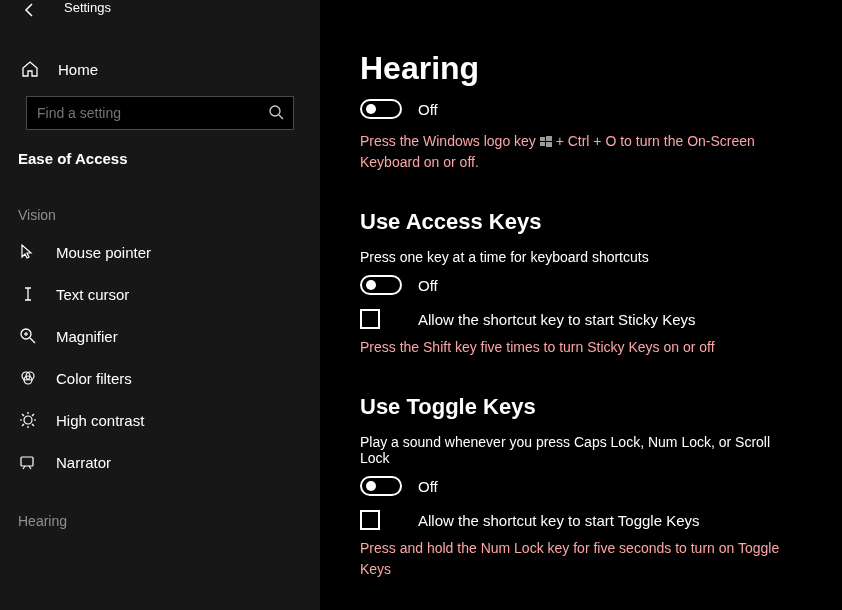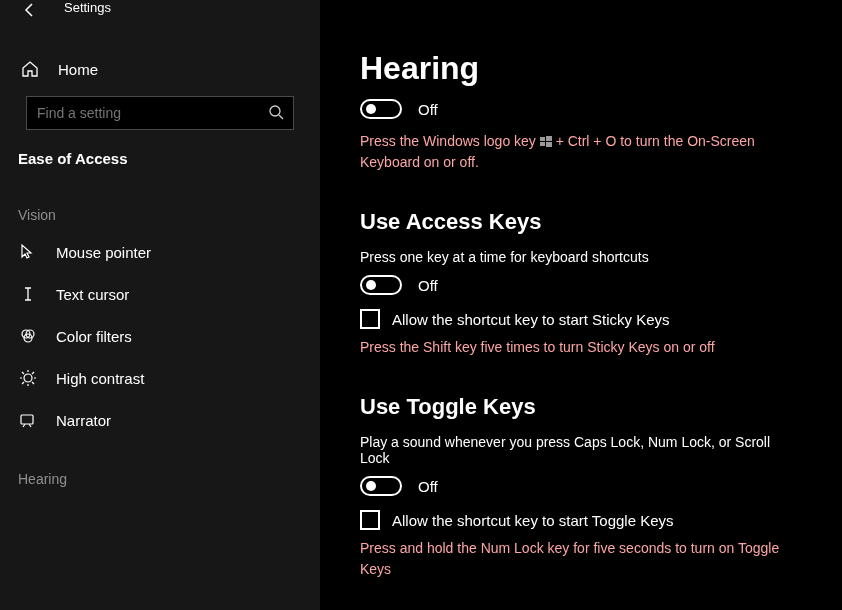--- a/index.html
+++ b/index.html
@@ -23,21 +23,21 @@
   .nav-item .label { margin-left:18px; font-size:15px; }
   .content { flex:1; background:#000; padding:50px 40px 20px 40px; overflow:hidden; }
   h1.page-title { font-size:32px; font-weight:600; margin-bottom:12px; }
   .toggle-row { display:flex; align-items:center; margin:6px 0 12px 0; }
   .toggle { width:42px; height:20px; border:2px solid #fff; border-radius:20px; position:relative; cursor:pointer; }
   .toggle::after { content:""; position:absolute; width:10px; height:10px; background:#fff; border-radius:50%; top:3px; left:4px; }
   .toggle-label { margin-left:16px; font-size:15px; }
   .hint { color:#fca5a5; font-size:14px; line-height:1.5; max-width:420px; }
   h2.subhead { font-size:22px; font-weight:600; margin-top:36px; margin-bottom:14px; }
   .desc { font-size:14px; margin-bottom:10px; }
-  .check-row { display:flex; align-items:center; margin:14px 0 8px 0; }
+  .check-row { display:flex; align-items:center; margin:14px 0 8px 0;gap:26px; }
   .checkbox { width:20px; height:20px; border:2px solid #fff; cursor:pointer; }
   .check-label { margin-left:12px; font-size:15px; }
   svg { display:block; }
   .winkey { display:inline-block; vertical-align:middle; }
 </style>
 </head>
 <body>
 
 <div class="app">
   <div class="sidebar">
@@ -86,20 +86,31 @@
 
     <div class="nav-item">
       <span class="icon">
         <svg width="18" height="18" viewBox="0 0 18 18">
             <path d="M6 3 H12 M9 3 V15 M6 15 H12" stroke="#fff" stroke-width="1.3" fill="none"></path>
           </svg>
       </span>
       <span class="label">Text cursor</span>
     </div>
 
+    <div class="nav-item">
+      <span class="icon">
+        <svg width="18" height="18" viewBox="0 0 18 18">
+            <circle cx="7" cy="7" r="5" stroke="#fff" stroke-width="1.3" fill="none"></circle>
+            <line x1="11" y1="11" x2="16" y2="16" stroke="#fff" stroke-width="1.3"></line>
+            <line x1="5" y1="7" x2="9" y2="7" stroke="#fff" stroke-width="1.2"></line>
+            <line x1="7" y1="5" x2="7" y2="9" stroke="#fff" stroke-width="1.2"></line>
+          </svg>
+      </span>
+      <span class="label">Magnifier</span>
+    </div>
 
     <div class="nav-item">
       <span class="icon">
         <svg width="18" height="18" viewBox="0 0 18 18">
             <circle cx="7" cy="7" r="4" stroke="#fff" stroke-width="1.2" fill="none"></circle>
             <circle cx="11" cy="7" r="4" stroke="#fff" stroke-width="1.2" fill="none"></circle>
             <circle cx="9" cy="11" r="4" stroke="#fff" stroke-width="1.2" fill="none"></circle>
           </svg>
       </span>
       <span class="label">Color filters</span>

